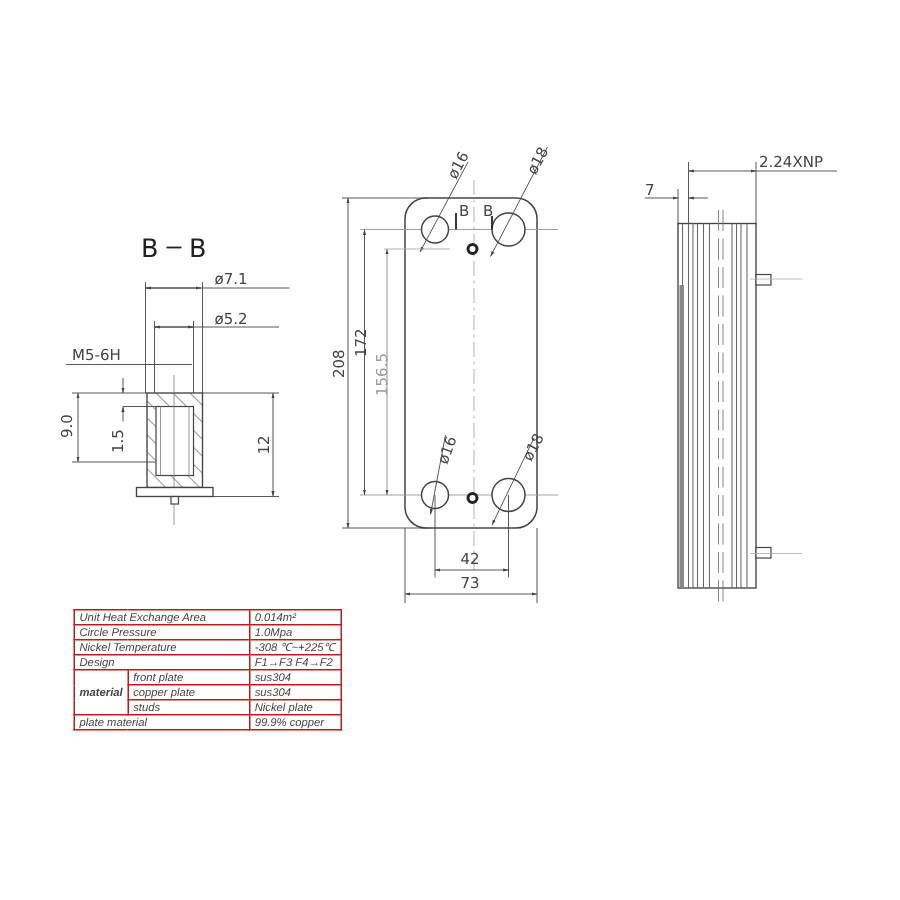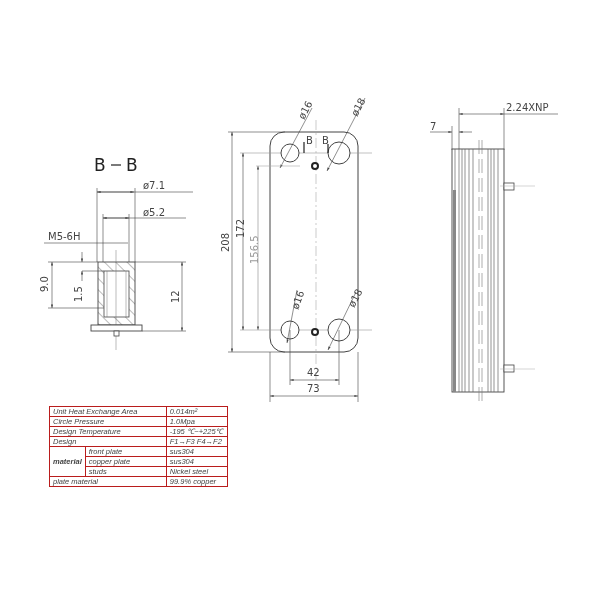--- a/index.html
+++ b/index.html
@@ -174,38 +174,38 @@
   <tbody>
       <tr>
     <td class="label" colspan="2">Unit Heat Exchange Area</td>
     <td class="value">0.014m²</td>
   </tr>
   <tr>
     <td class="label" colspan="2">Circle Pressure</td>
     <td class="value">1.0Mpa</td>
   </tr>
   <tr>
-    <td class="label" colspan="2">Design Temperature</td>
-    <td class="value">-195 ℃~+225℃</td>
+    <td class="label" colspan="2">Nickel Temperature</td>
+    <td class="value">-308 ℃~+225℃</td>
   </tr>
   <tr>
     <td class="label" colspan="2">Design</td>
     <td class="value">F1→F3   F4→F2</td>
   </tr>
   <tr>
     <td class="group" rowspan="3">material</td>
     <td class="sub">front plate</td>
     <td class="value">sus304</td>
   </tr>
   <tr>
     <td class="sub">copper plate</td>
     <td class="value">sus304</td>
   </tr>
   <tr>
     <td class="sub">studs</td>
-    <td class="value">Nickel steel</td>
+    <td class="value">Nickel plate</td>
   </tr>
   <tr>
     <td class="label" colspan="2">plate material</td>
     <td class="value">99.9% copper</td>
   </tr>
 </tbody>
   </table>
 
 </body></html>

